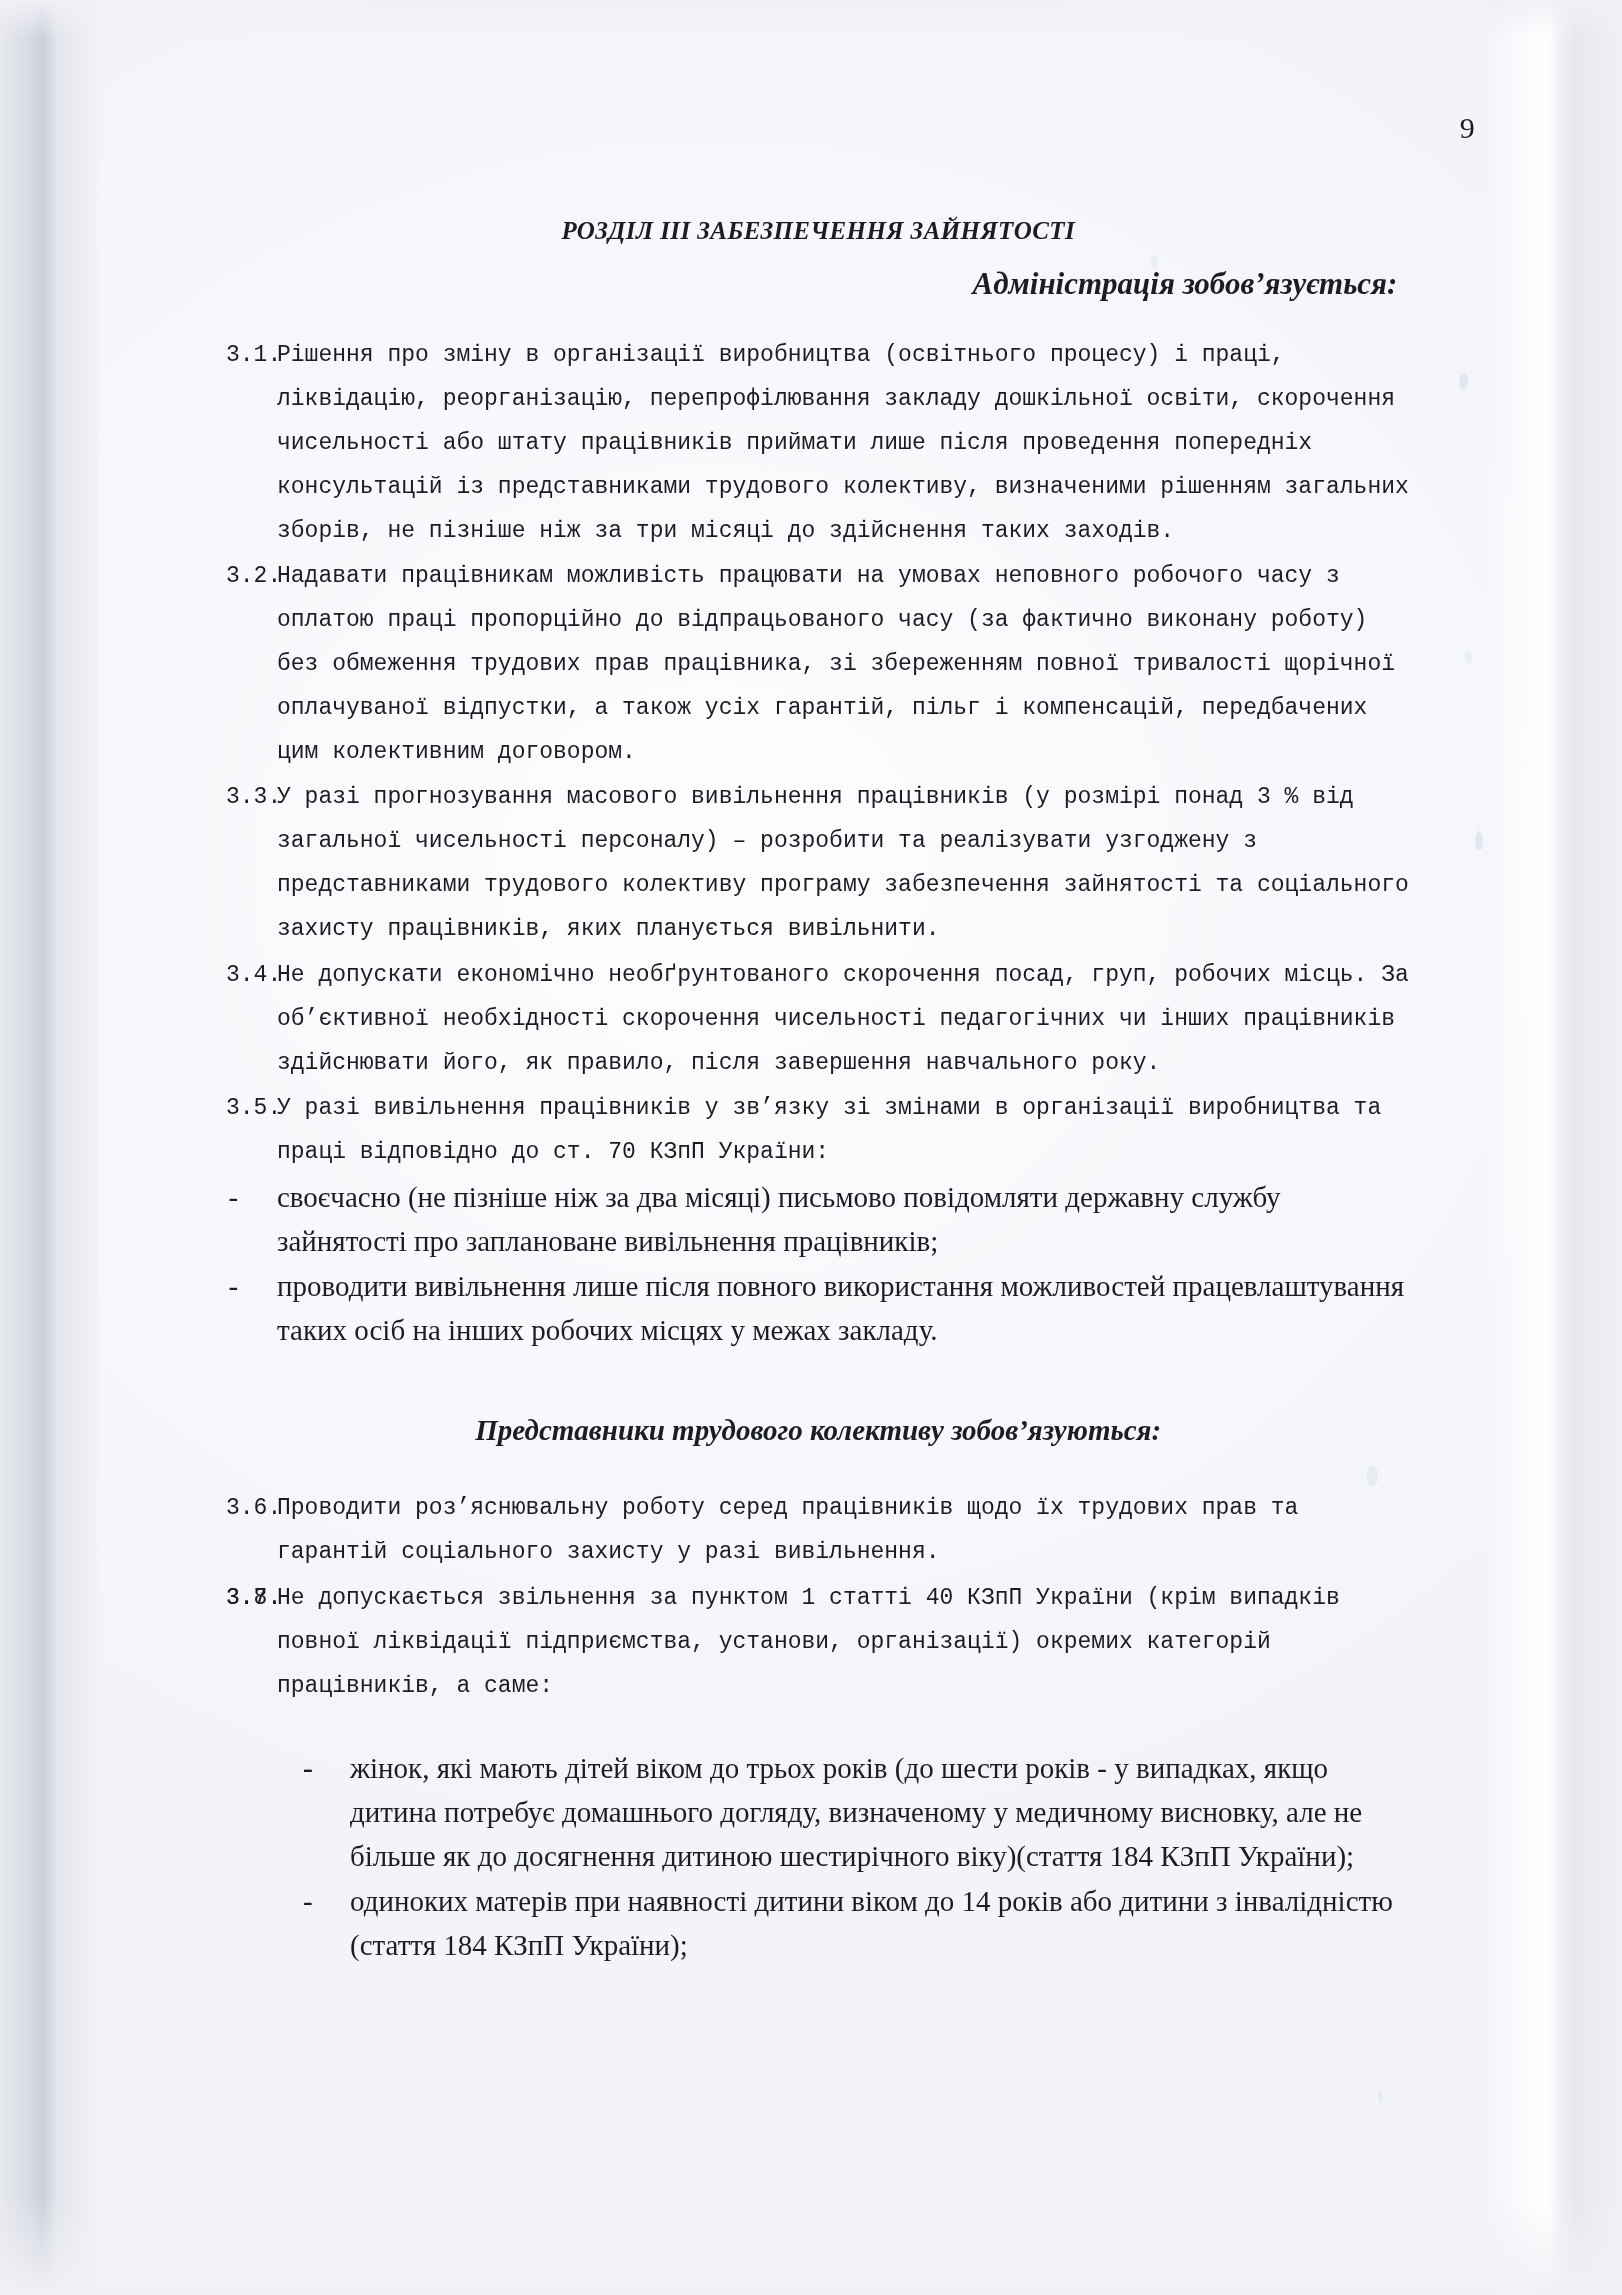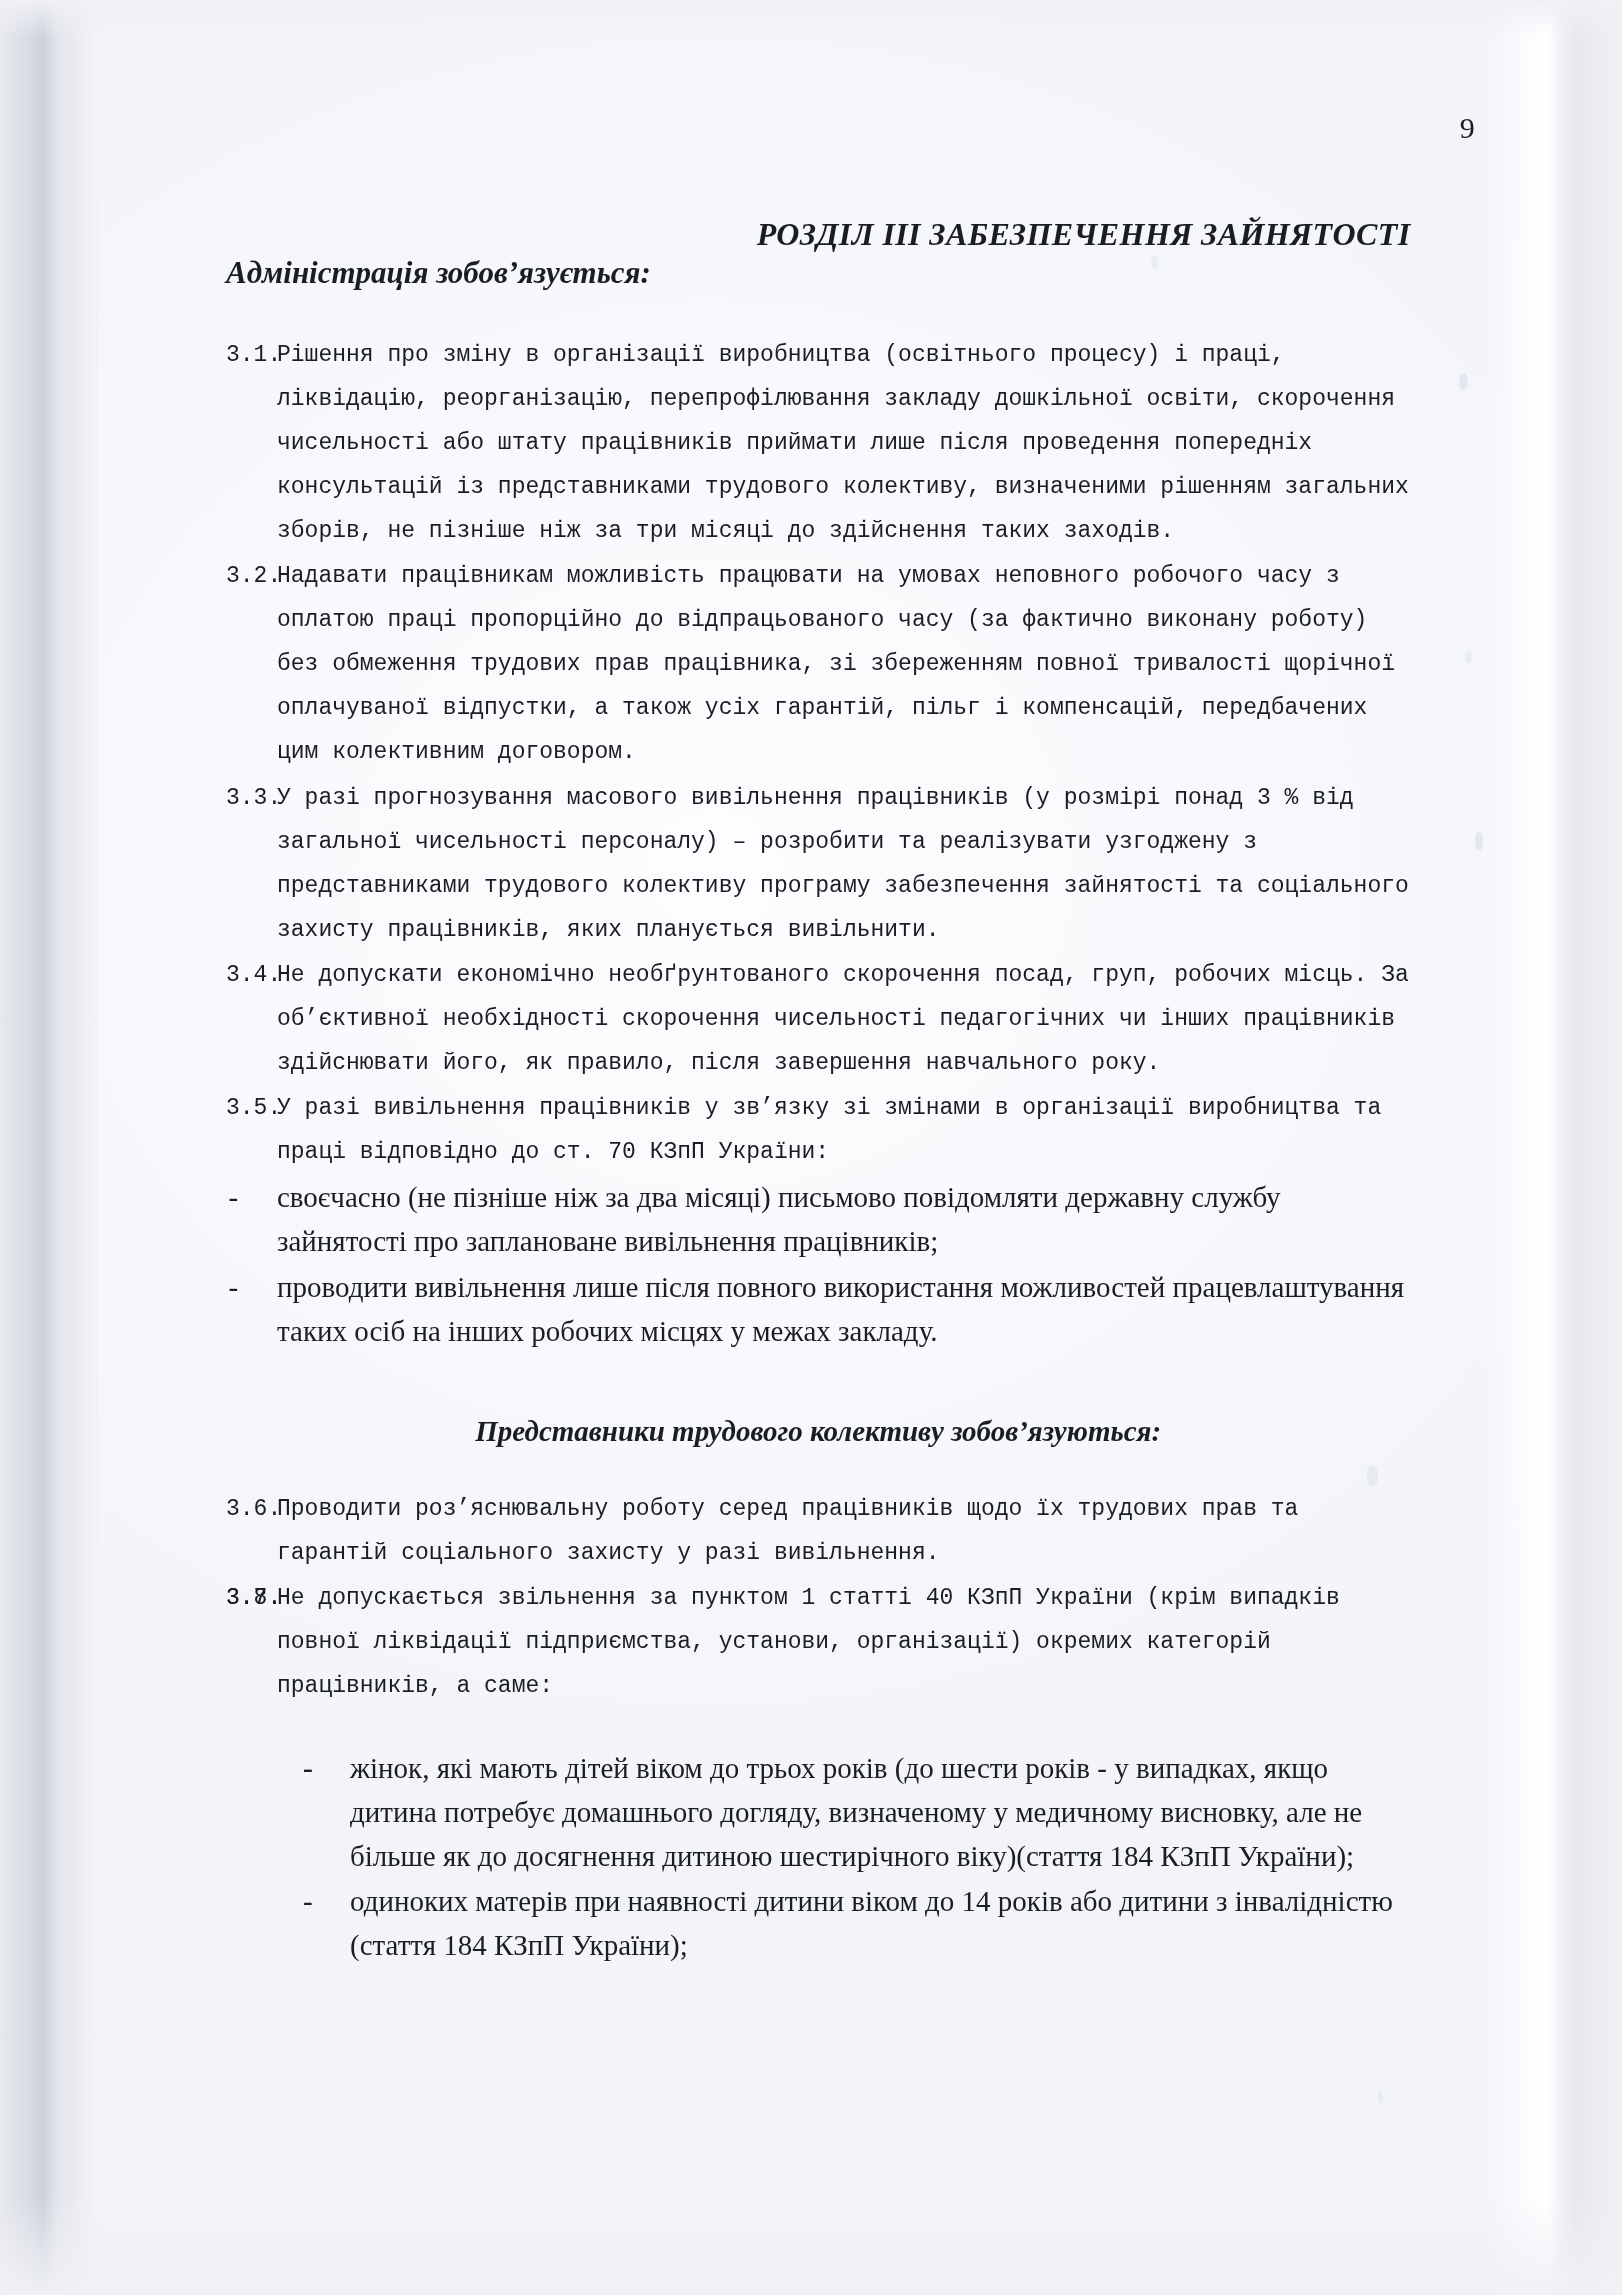--- a/index.html
+++ b/index.html
@@ -97,36 +97,36 @@
   }
 
   .body {
     position: absolute;
     left: 226px;
     top: 216px;
     width: 1191px;
   }
 
   .doc-title {
-    text-align: right;
+    text-align: center;
     font-weight: bold;
     font-style: italic;
-    font-size: 32px;
+    font-size: 25px;
     letter-spacing: 0.4px;
     line-height: 1.18;
-    margin: 0 0 0 0;
+    margin: 0 0 19px 0;
     padding-right: 6.5px;
   }
   .doc-subtitle {
-    text-align: left;
+    text-align: right;
     font-weight: bold;
     font-style: italic;
     font-size: 31px;
     line-height: 1.2;
-    margin: 0 0 42px 0;
+    margin: 0 0 31px 0;
     padding-right: 19.6px;
   }
 
   .section-head {
     text-align: center;
     font-weight: bold;
     font-style: italic;
     font-size: 29px;
     line-height: 1.2;
     margin: 61px 0 38px 0;

